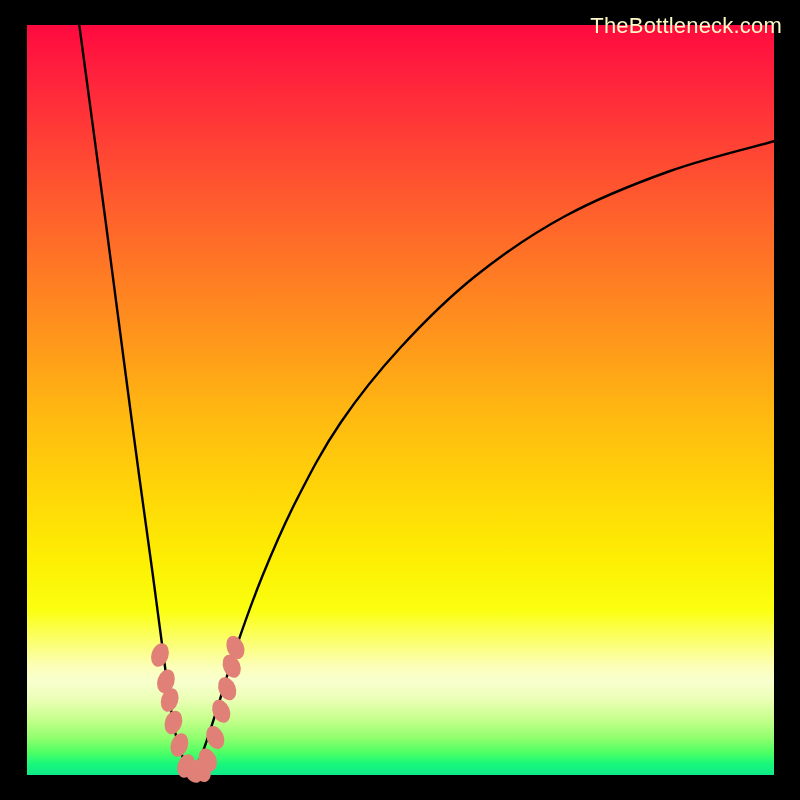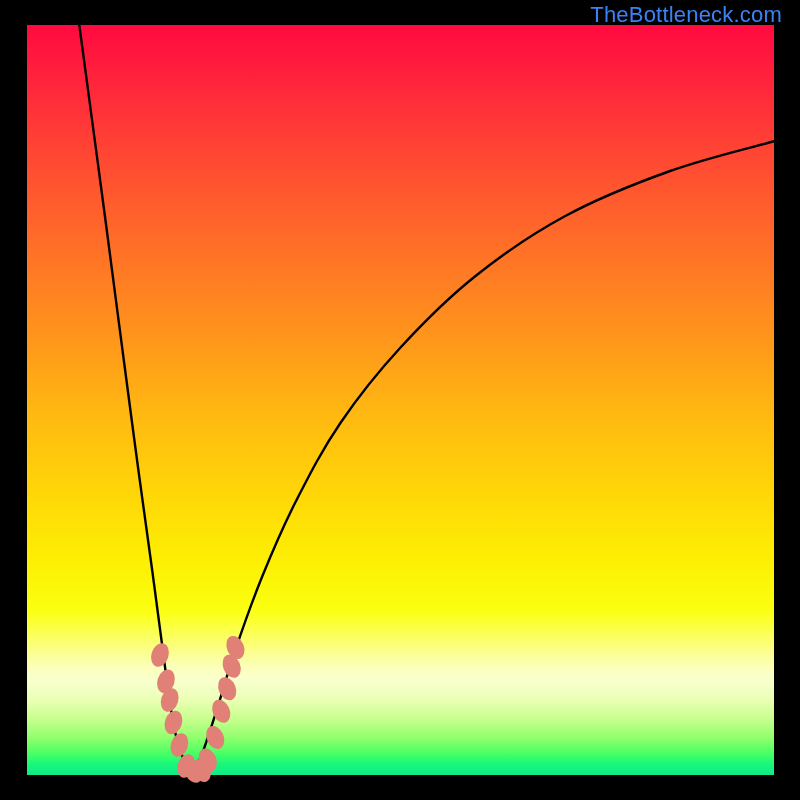--- a/index.html
+++ b/index.html
@@ -41,24 +41,24 @@
       #eaffb4 90%,
       #c8ff8e 92.5%,
       #92ff6e 95%,
       #4eff64 97%,
       #18f87a 98.5%,
       #10e989 100%
     );
   }
   .watermark {
     position: absolute;
-    top: 3px;
+    top: 14px;
     right: 18px;
     font: 500 22px/1.1 Arial, Helvetica, sans-serif;
-    color: #3b82f6;
+    color: #fef9c3;
     letter-spacing: 0.2px;
     user-select: none;
   }
   svg.curves {
     position: absolute;
     left: 0; top: 0;
     width: 800px; height: 800px;
     pointer-events: none;
   }
 </style>

